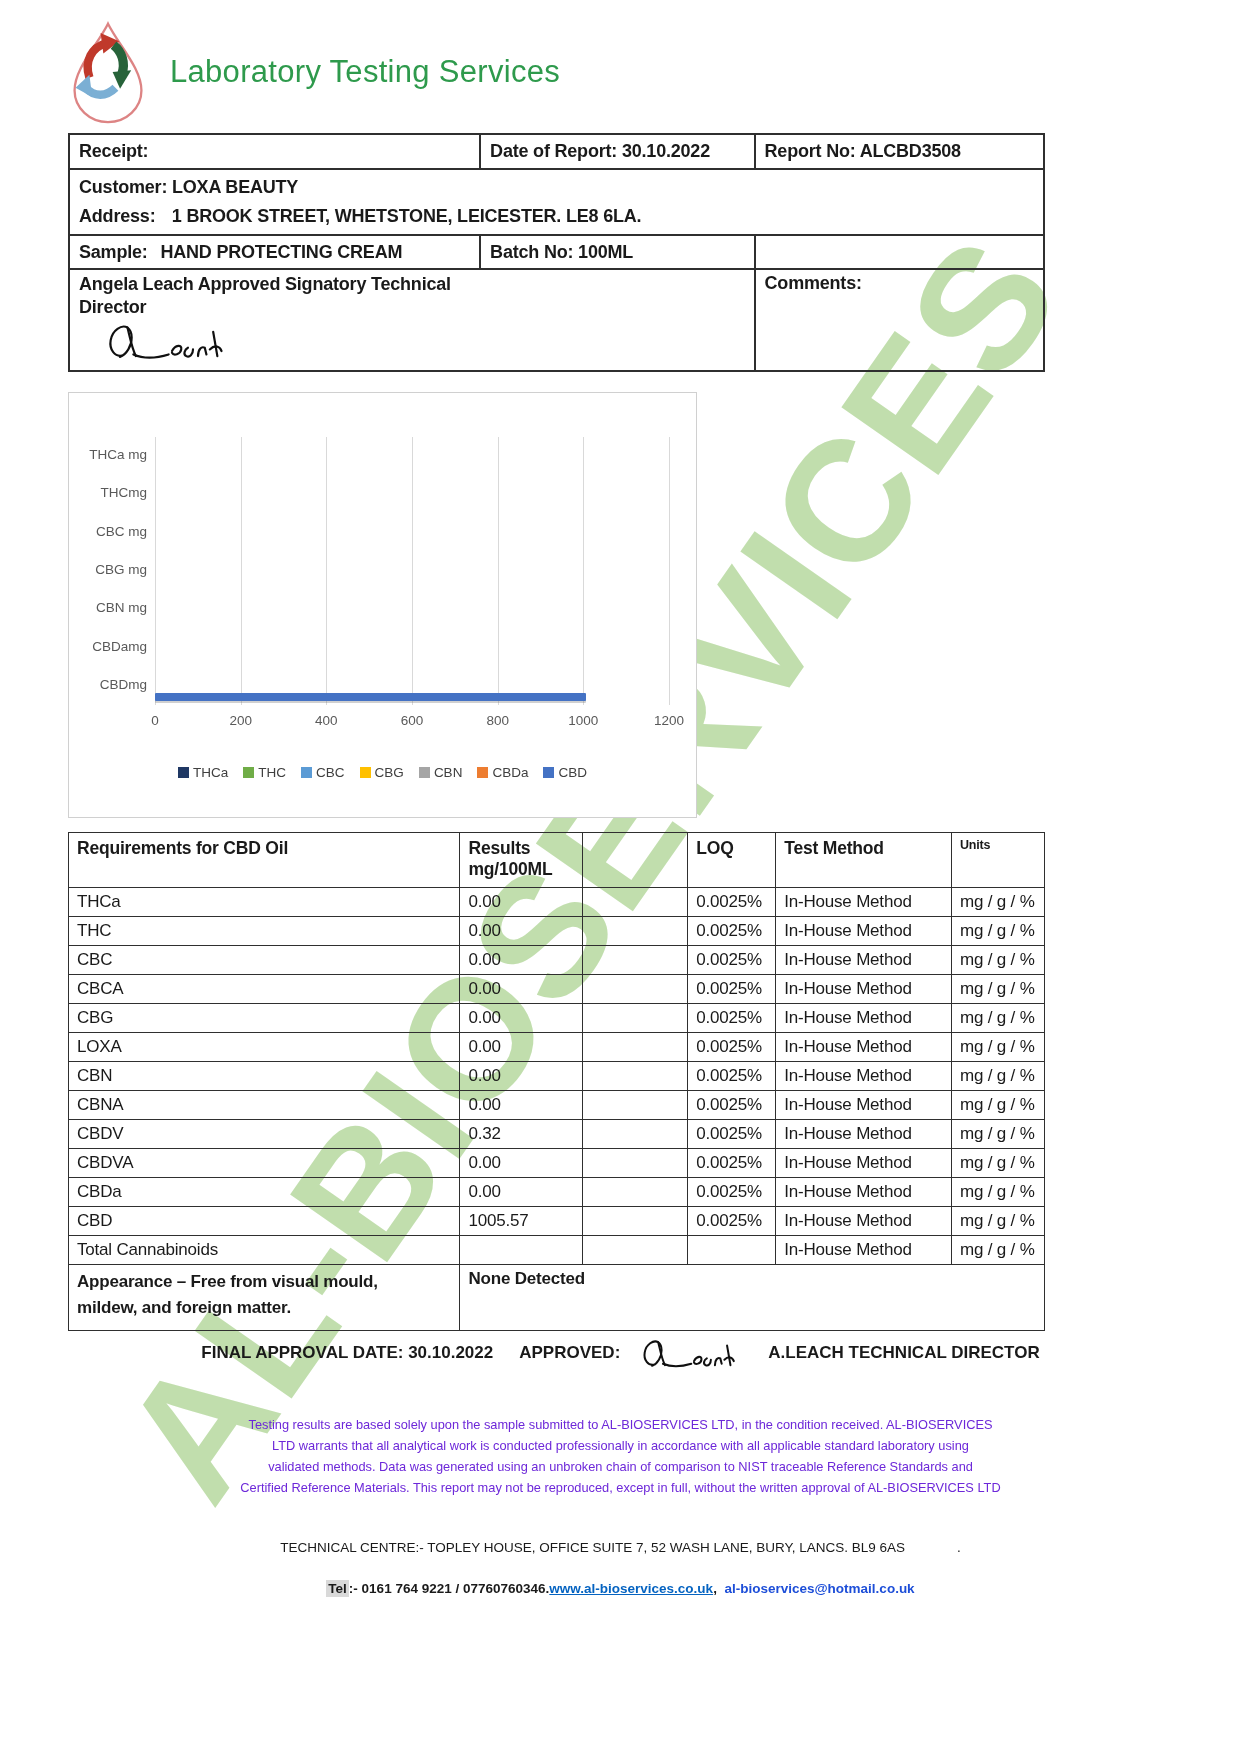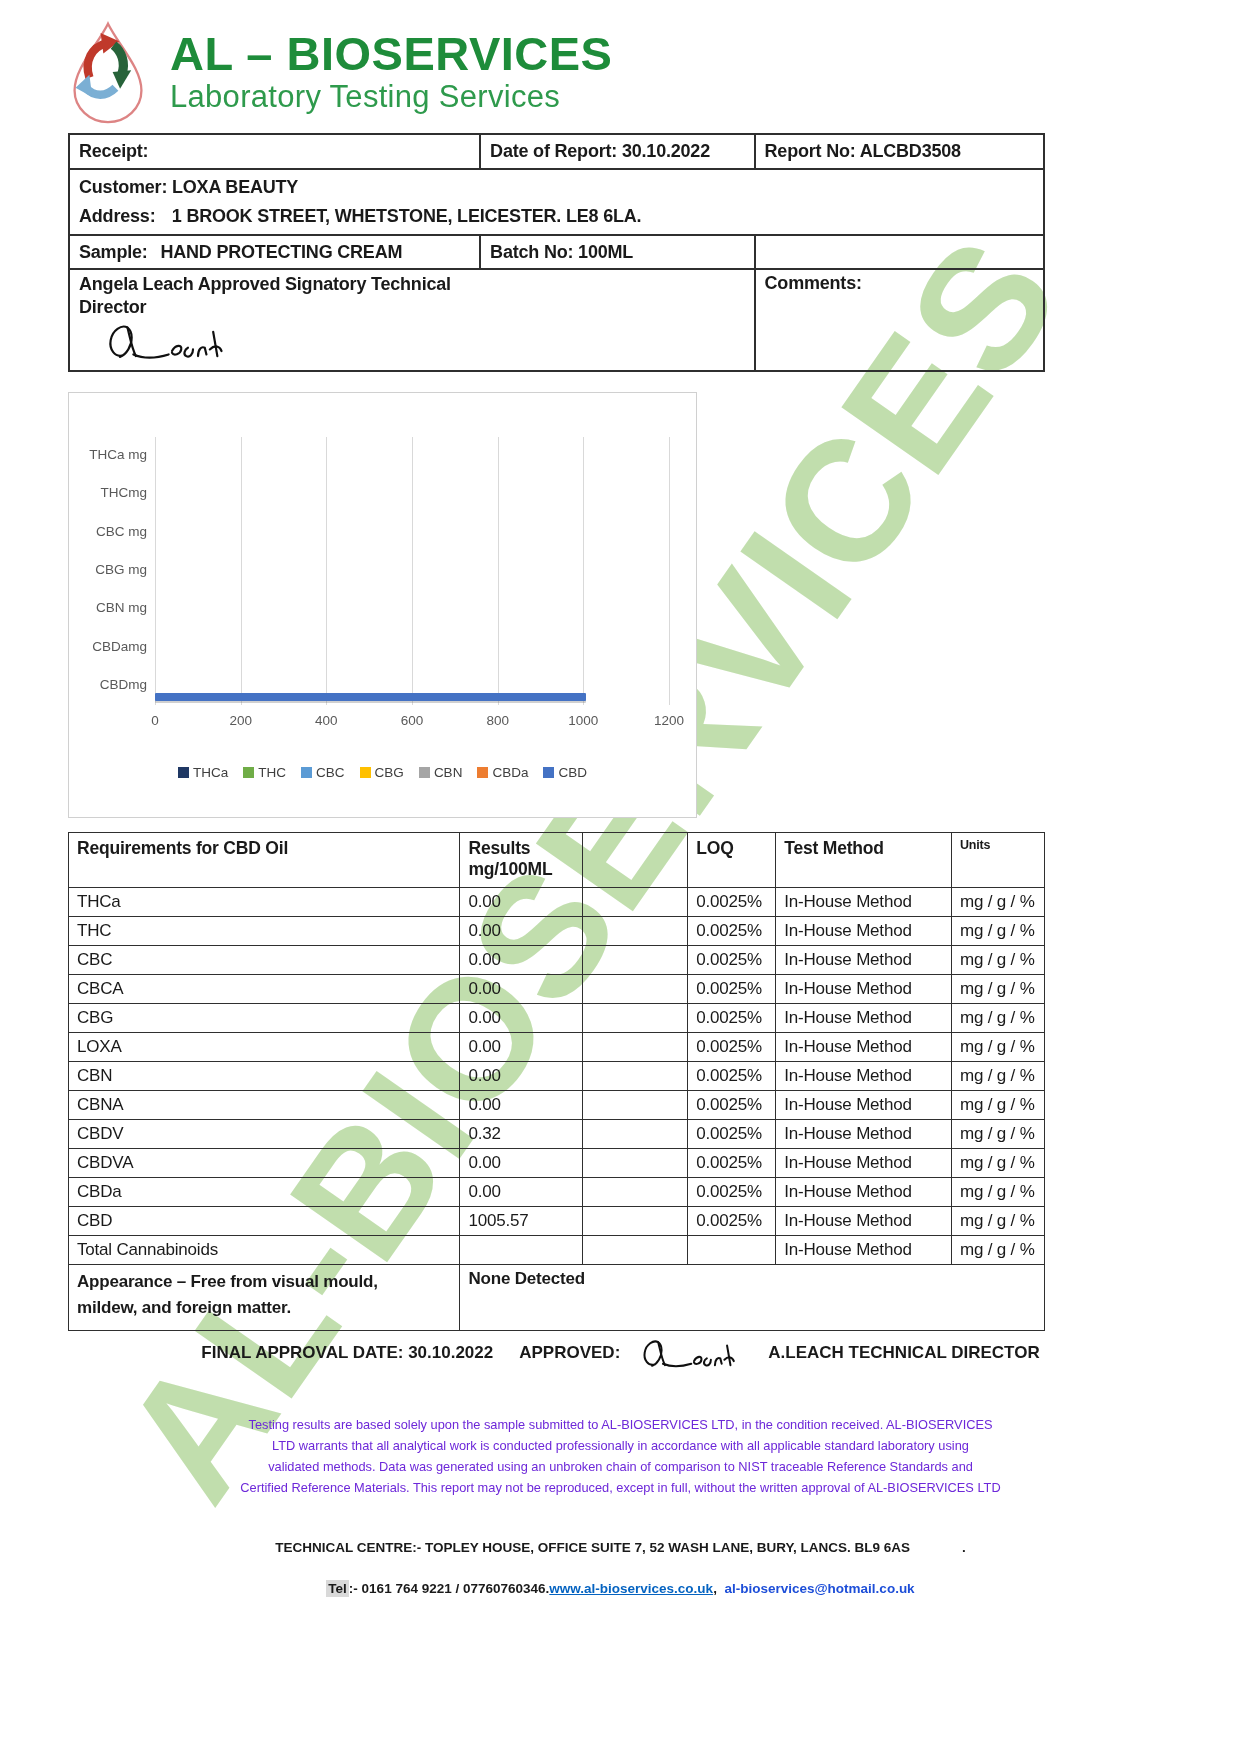--- a/index.html
+++ b/index.html
@@ -59,21 +59,21 @@
 
   
   .approval { position:absolute; top:1336px; left:0; width:1241px; display:flex;
     justify-content:center; align-items:center; gap:26px; font-weight:700; font-size:17px; }
   .approval .sig-small { margin:0 -6px; }
 
   
   .disclaimer { position:absolute; top:1414px; left:0; width:1241px; text-align:center;
     font-size:12.8px; line-height:21px; color:#6d28d9; }
   .tech-centre { position:absolute; top:1540px; left:0; width:1241px; text-align:center;
-    font-weight:700; font-size:13.5px; }
+    font-weight:400; font-size:13.5px; }
   .tech-centre .dot { display:inline-block; margin-left:52px; }
   .tel-line { position:absolute; top:1581px; left:0; width:1241px; text-align:center;
     font-weight:700; font-size:13.5px; }
   .tel-hl { background:#d9d9d9; padding:1px 2px; }
   .site-link { color:#0563c1; text-decoration:underline; font-weight:700; }
   .email-txt { color:#1d4ed8; }
 </style>
 </head>
 <body>
 
@@ -87,21 +87,20 @@
       <svg width="96" height="104" viewBox="0 0 100 112">
         <path d="M50,4 C38,28 14,52 14,76 a36,34 0 0 0 72,0 C86,52 62,28 50,4 Z" fill="none" stroke="#dd8484" stroke-width="2.5"></path>
         <path d="M30,62 C24,44 33,29 48,25" fill="none" stroke="#c0392b" stroke-width="9"></path>
         <polygon points="42,14 62,23 45,36" fill="#c0392b"></polygon>
         <path d="M56,27 C65,34 69,46 65,58" fill="none" stroke="#27633a" stroke-width="10"></path>
         <polygon points="75,54 63,74 55,56" fill="#27633a"></polygon>
         <path d="M58,73 C48,83 35,83 26,73" fill="none" stroke="#7bafd4" stroke-width="9"></path>
         <polygon points="30,59 15,73 33,83" fill="#7bafd4"></polygon>
       </svg>
       <div class="logo-text">
-        <div class="brand-name">AL – BIOSERVICES</div>
         <div class="brand-tagline">Laboratory Testing Services</div>
       </div>
     </div>
 
     <table class="info-table">
       <tbody>
           <tr class="r1">
         <td style="width:412px">Receipt:</td>
         <td style="width:275px">Date of Report: 30.10.2022</td>
         <td style="width:290px">Report No: ALCBD3508</td>

